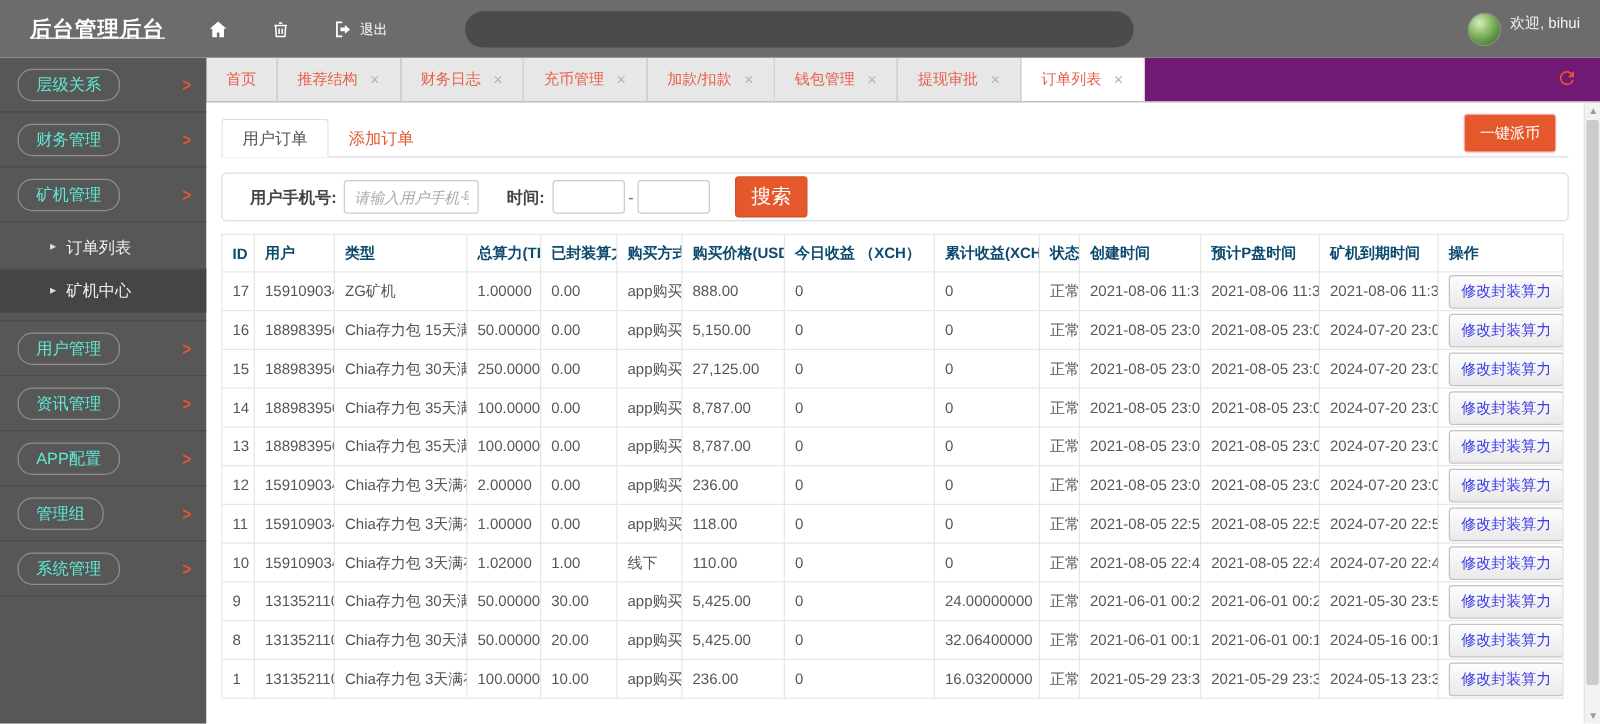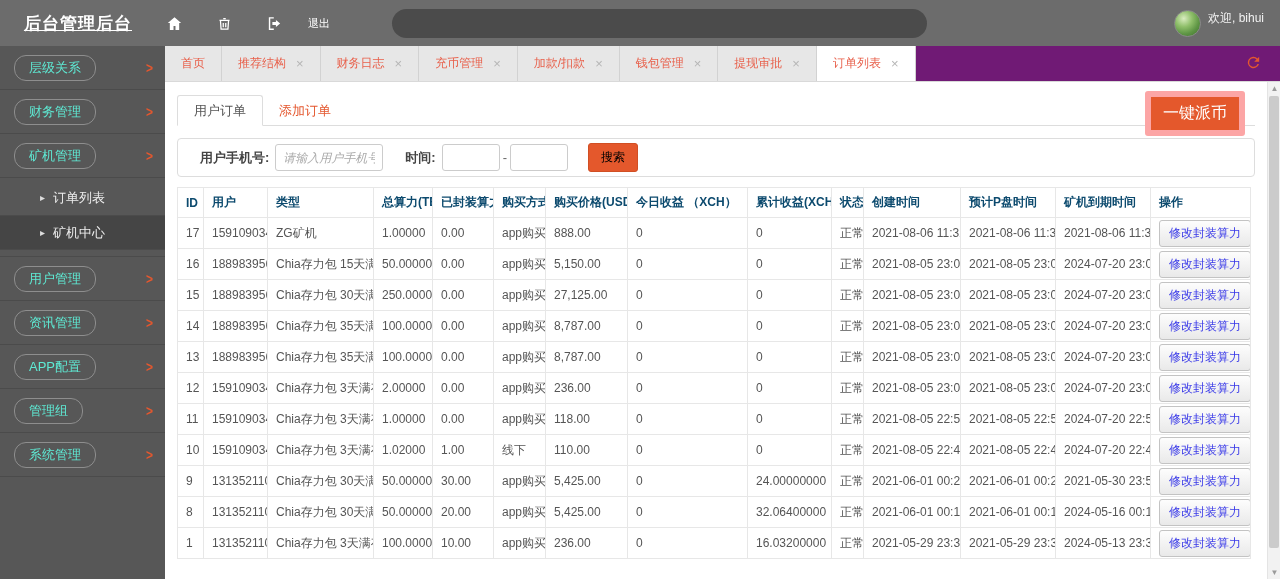--- a/index.html
+++ b/index.html
@@ -2,21 +2,21 @@
 <html><head>
 <meta charset="utf-8">
 <style>
   * { margin:0; padding:0; box-sizing:border-box; }
   html,body { width:1280px; height:579px; overflow:hidden; }
   body { font-family:"Liberation Sans","DejaVu Sans",sans-serif; background:#fff; position:relative; font-size:13px; color:#555; }
 
   
   .header { position:absolute; top:0; left:0; width:1280px; height:46px; background:#6c6c6c; display:flex; align-items:center; z-index:10; }
   .header-title { color:#fff; font-size:17px; font-weight:bold; margin-left:24px; letter-spacing:1px; white-space:nowrap;text-decoration:underline; }
-  .hicon { display:flex; align-items:center; color:#fff; cursor:pointer; margin-left:34px;gap:20px; }
+  .hicon { display:flex; align-items:center; color:#fff; cursor:pointer; margin-left:34px; }
   .hicon svg { display:block; }
   .logout-label { color:#fff; font-size:11px; margin-left:5px; }
   .header-pill { width:535px; height:29px; border-radius:15px; background:#4b4b4b; margin-left:62px; }
   .header-right { margin-left:auto; margin-right:16px; display:flex; align-items:flex-start; }
   .avatar { width:27px; height:27px; border-radius:50%; background:radial-gradient(circle at 35% 30%, #d9ecc0 0%, #8fbf6a 35%, #5d9444 65%, #3f6e2d 100%); border:1px solid #8a8a8a; }
   .welcome { color:#f2f2f2; font-size:12px; margin-left:7px; }
 
   
   .sidebar { position:absolute; top:46px; left:0; width:165px; bottom:0; background:#575757; z-index:5; }
   .side-item { height:44px; display:flex; align-items:center; padding:0 12px 0 14px; border-bottom:1px solid #4b4b4b; cursor:pointer; position:relative; }
@@ -35,31 +35,31 @@
   .tab .tclose { color:#b5b5b5; font-size:13px; margin-left:10px; line-height:1; cursor:pointer; }
   .refresh-btn { position:absolute; right:18px; top:8px; cursor:pointer; }
 
   
   .page { position:absolute; left:0; top:36px; right:13px; bottom:0; background:#fff; padding:10px 12px 0 12px; }
 
   .subtab-row { position:relative; height:32px; border-bottom:1px solid #ddd; margin-top:2px; }
   .subtab { position:absolute; bottom:-1px; height:31px; display:inline-flex; align-items:center; padding:0 16px; font-size:13px; cursor:pointer; }
   .subtab.active { left:0; background:#fff; border:1px solid #ddd; border-bottom:1px solid #fff; border-radius:3px 3px 0 0; color:#555; }
   .subtab.plain { left:86px; color:#e4572e; }
-  .dispatch-btn { position:absolute; right:10px; top:-3px; background:#e4582c; color:#fff; font-size:16px; border:6px solid #fca5a5; border-radius:3px; padding:6px 12px; cursor:pointer; }
+  .dispatch-btn { position:absolute; right:10px; top:-3px; background:#e4582c; color:#fff; font-size:12px; border:1px solid #fca5a5; border-radius:3px; padding:6px 12px; cursor:pointer; }
 
   .search-panel { margin-top:12px; height:39px; border:1px solid #ddd; border-radius:4px; display:flex; align-items:center; padding-left:22px; }
   .search-label { font-size:13px; color:#444; font-weight:bold; white-space:nowrap; }
   .inp { height:27px; border:1px solid #ccc; border-radius:3px; font-size:12px; color:#555; padding:0 7px; outline:none; font-family:inherit; }
   .inp::placeholder { color:#aaa; }
   .inp-phone { width:108px; margin-left:6px;font-style:italic; }
   .inp-time { width:58px; }
   .time-label { margin-left:22px; }
   .range-sep { margin:0 3px; color:#666; }
-  .search-btn { margin-left:20px; background:#e4582c; color:#000000; font-size:12px; border:1px solid #d14f24; border-radius:3px; padding:5px 12px; cursor:pointer; }
+  .search-btn { margin-left:20px; background:#e4582c; color:#ffffff; font-size:16px; border:1px solid #d14f24; border-radius:3px; padding:5px 12px; cursor:pointer; }
 
   
   table.grid { margin-top:10px; border-collapse:collapse; table-layout:fixed; width:1073px; font-size:12px; }
   table.grid th, table.grid td { border:1px solid #e7e7e7; padding:0 4px 0 8px; overflow:hidden; white-space:nowrap; text-align:left; }
   table.grid th { height:30px; font-weight:bold; color:#0c4a6e; background:#fff; font-size:12px; }
   table.grid td { height:31px; color:#555; }
   .action-btn { background:linear-gradient(#fdfdfd,#e9e9e9); border:1px solid #c3c3c3; border-radius:3px; color:#3a3ae8; font-size:12px; padding:4px 9px; cursor:pointer; white-space:nowrap; }
 
   
   .vscroll { position:absolute; right:0; top:36px; bottom:0; width:13px; background:#f2f2f2; border-left:1px solid #e4e4e4; }

